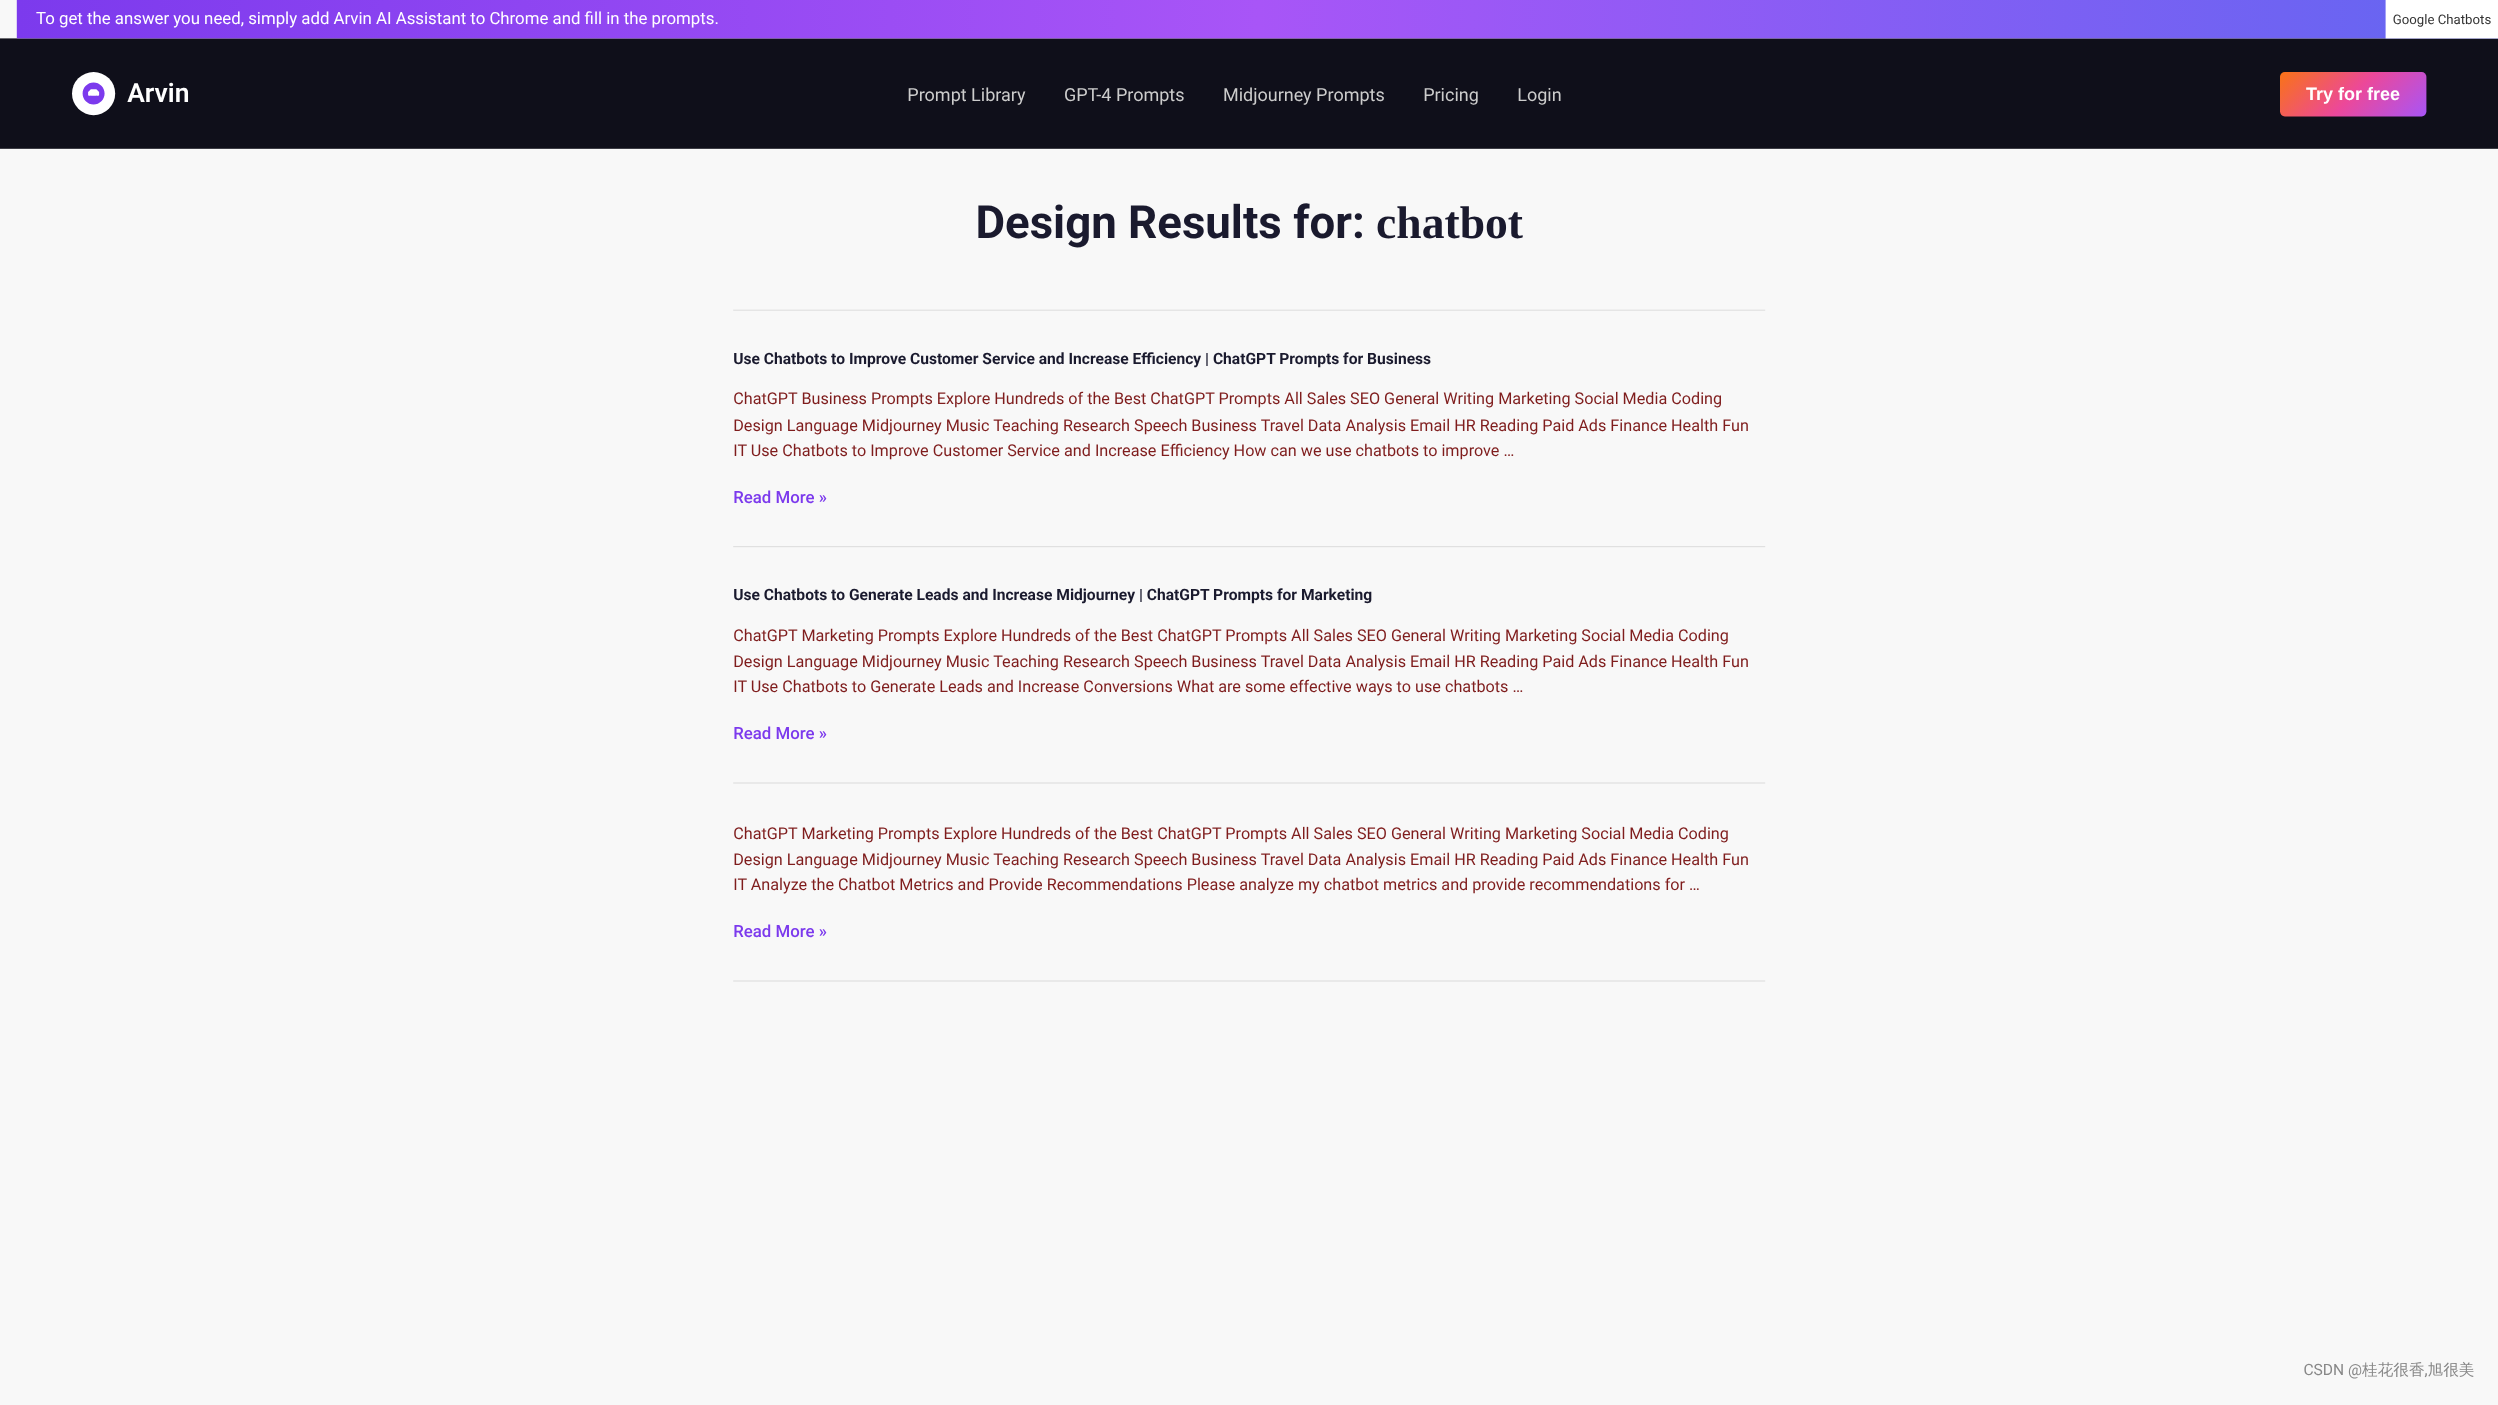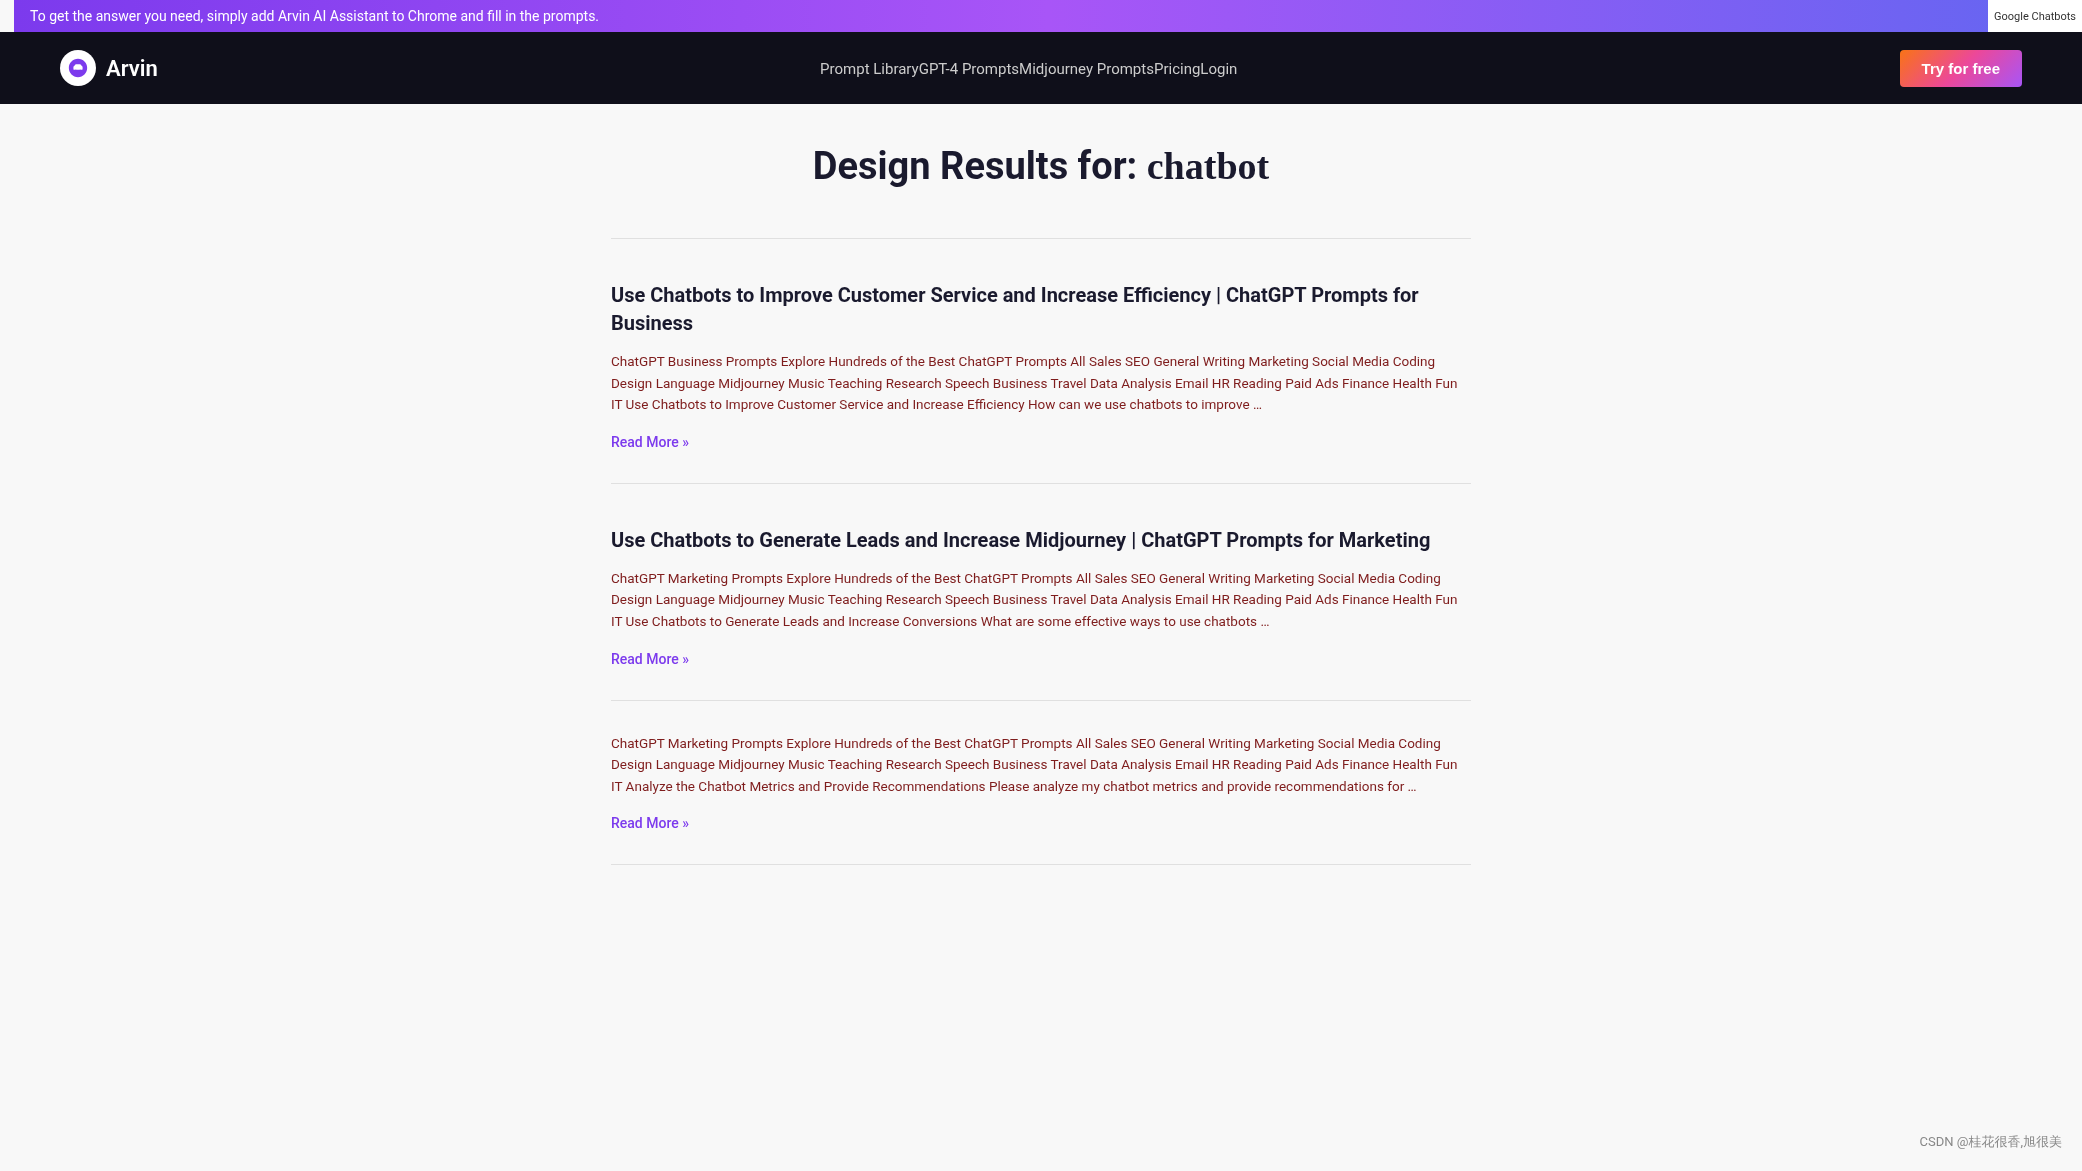--- a/index.html
+++ b/index.html
@@ -38,21 +38,21 @@
       align-items: center;
     }
 
     
     .navbar {
       background-color: #0f0f1a;
       display: flex;
       align-items: center;
       justify-content: space-between;
       padding: 0 60px;
-      height: 72px;
+      height: 92px;
     }
 
     .nav-logo {
       display: flex;
       align-items: center;
       gap: 10px;
       color: white;
       font-size: 22px;
       font-weight: 600;
       text-decoration: none;
@@ -69,20 +69,21 @@
     }
 
     .nav-logo-icon svg {
       width: 22px;
       height: 22px;
     }
 
     .nav-links {
       display: flex;
       align-items: center;
+      gap: 32px;
       list-style: none;
     }
 
     .nav-links a {
       color: #ccc;
       text-decoration: none;
       font-size: 15px;
       font-weight: 400;
     }
 
@@ -122,28 +123,27 @@
       border-top: 1px solid #e0e0e0;
       margin: 0;
     }
 
     .result-item {
       padding: 32px 0;
       border-bottom: 1px solid #e0e0e0;
     }
 
     .result-title {
-      font-size: 20px;
+      font-size: 13px;
       font-weight: 700;
       color: #1a1a2e;
       margin-bottom: 14px;
       line-height: 1.4;
       text-decoration: none;
       display: block;
-      margin-top: 10px;
     }
 
     .result-excerpt {
       font-size: 13.5px;
       color: #7f1d1d;
       line-height: 1.6;
       margin-bottom: 16px;
     }
 
     .read-more {

